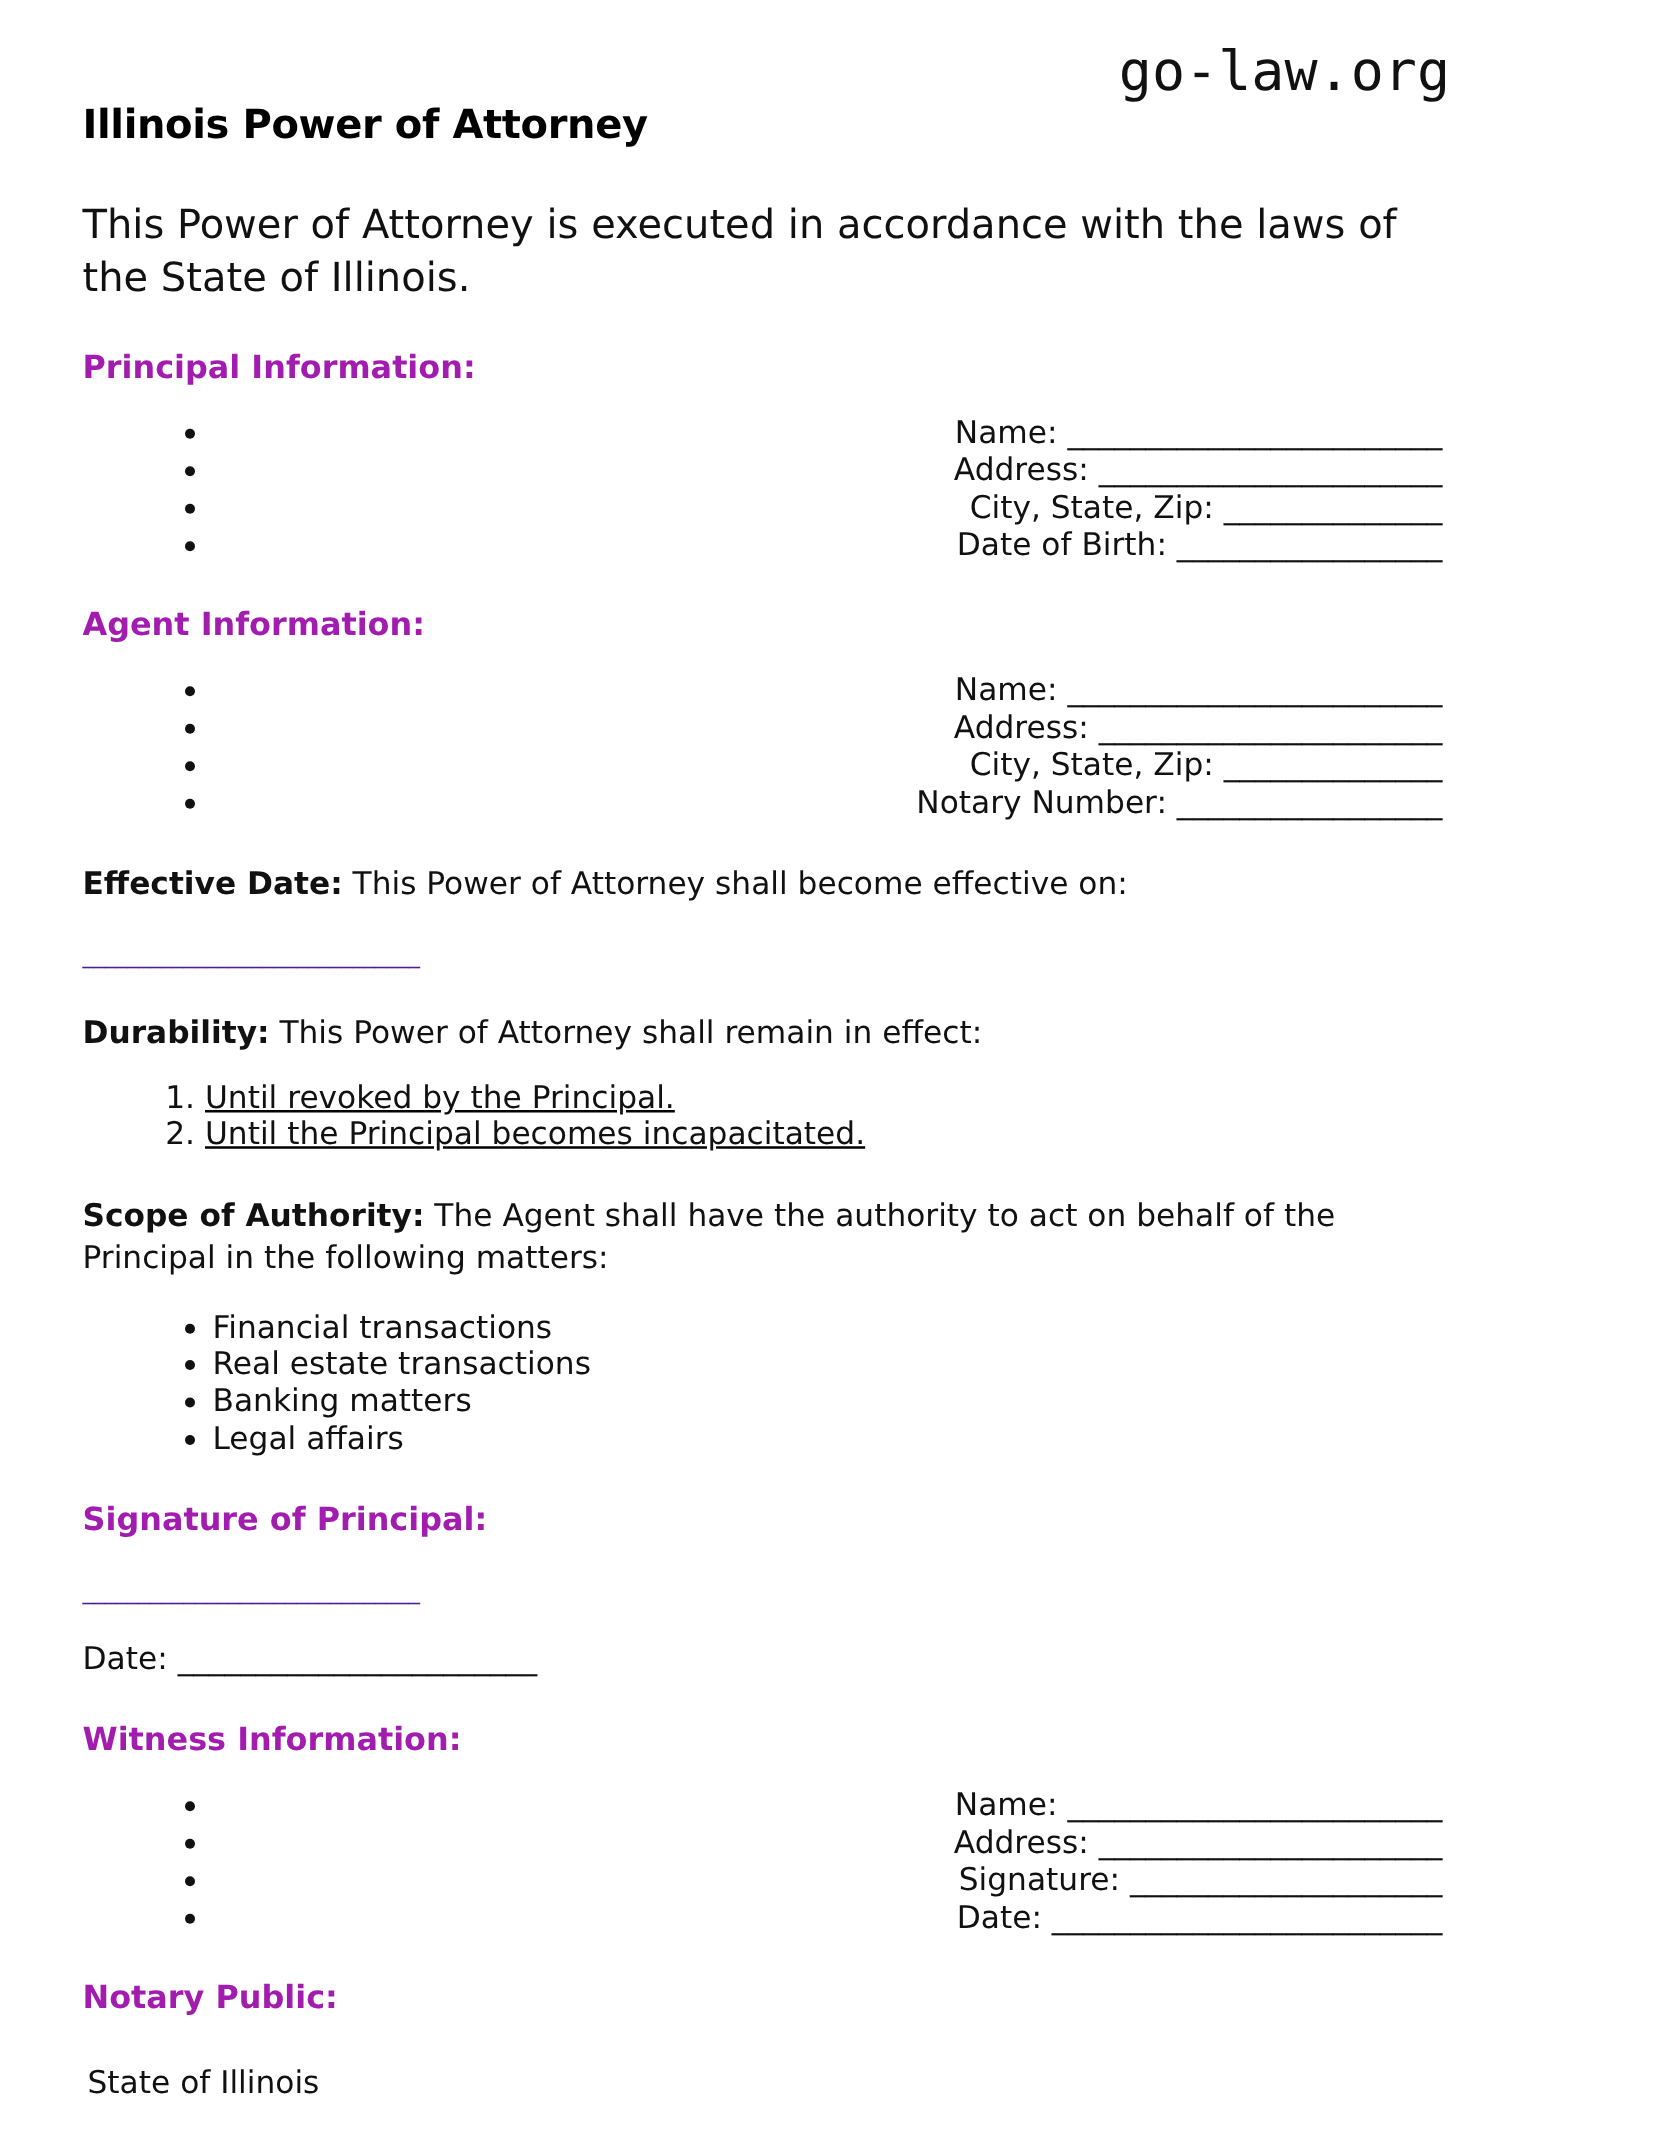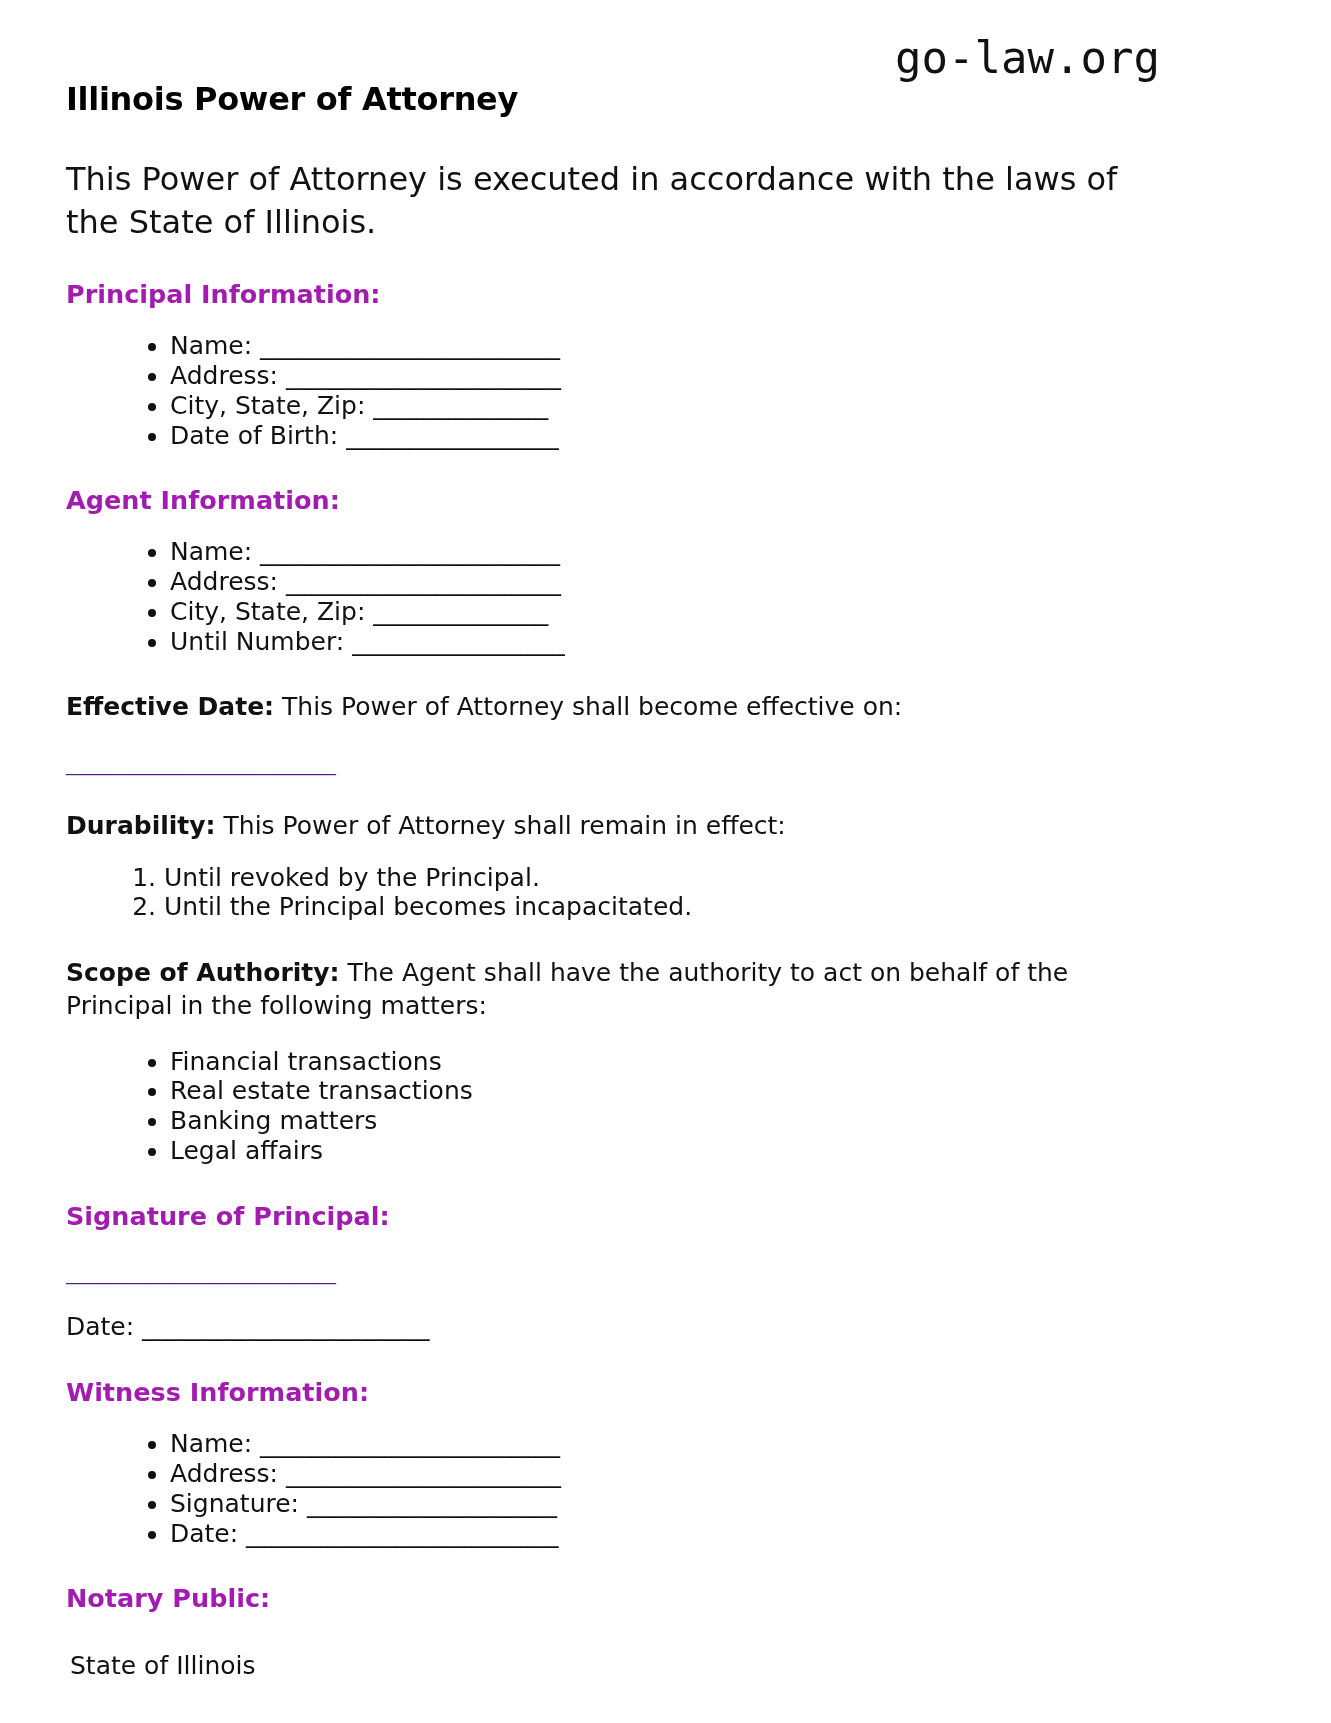--- a/index.html
+++ b/index.html
@@ -57,22 +57,22 @@
     line-height: 1.3;
     color: #a21caf;
   }
   ul.field-list, ol.clause-list {
     margin: 0;
     padding-top: 20px;
     padding-bottom: 0;
     padding-left: 104px;
     list-style-position: outside;
   }
-  ul.field-list { list-style-type: disc; }
-  ol.clause-list { list-style-type: decimal; padding-left: 98px; }
+  ul.field-list { list-style-type: disc; text-align: right; }
+  ol.clause-list { list-style-type: decimal; padding-left: 98px; text-decoration: underline; }
   ul.field-list li, ol.clause-list li {
     font-size: 25px;
     line-height: 1.19;
     color: #111111;
     padding: 0;
     margin: 0;
   }
   ul.scope-list {
     margin: 0;
     padding-top: 24px;
@@ -135,21 +135,21 @@
     <li><span class="blank">Address: ______________________</span></li>
     <li><span class="blank">City, State, Zip: ______________</span></li>
     <li><span class="blank">Date of Birth: _________________</span></li>
   </ul>
 
   <h2 class="section-heading">Agent Information:</h2>
   <ul class="field-list">
     <li><span class="blank">Name: ________________________</span></li>
     <li><span class="blank">Address: ______________________</span></li>
     <li><span class="blank">City, State, Zip: ______________</span></li>
-    <li><span class="blank">Until Number: _________________</span></li>
+    <li><span class="blank">Notary Number: _________________</span></li>
   </ul>
 
   <p class="para">
     <span class="lead">Effective Date:</span>
     <span>This Power of Attorney shall become effective on:</span>
   </p>
   <p class="standalone-line">______________________________</p>
 
   <p class="para">
     <span class="lead">Durability:</span>

